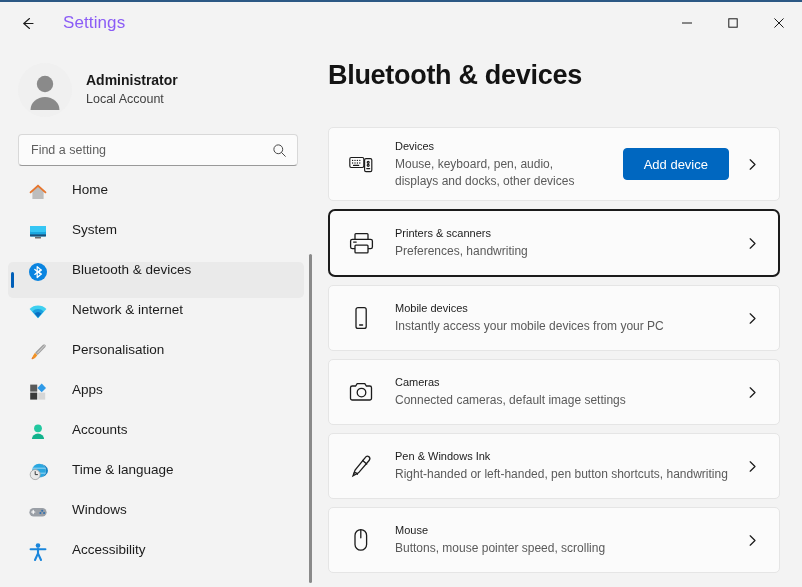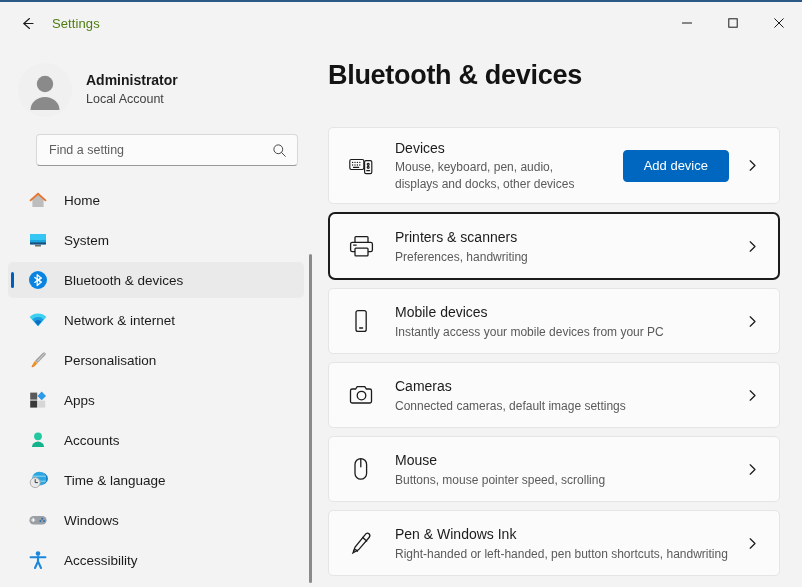--- a/index.html
+++ b/index.html
@@ -32,23 +32,23 @@
     position: relative;
   }
   .back-btn {
     width: 34px; height: 30px;
     margin-left: 10px;
     display: flex; align-items: center; justify-content: center;
     border-radius: 4px;
     cursor: pointer;
   }
   .titlebar-title {
-    margin-left: 8px;
-    font-size: 13px;
-    color: #4d7c0f;
+    margin-left: 19px;
+    font-size: 17px;
+    color: #8b5cf6;
     letter-spacing: .1px;
   }
   .win-controls {
     position: absolute;
     right: 0; top: 0;
     height: 42px;
     display: flex;
   }
   .win-btn {
     width: 46px; height: 42px;
@@ -104,21 +104,20 @@
   .search-box {
     height: 32px;
     background: #fbfbfb;
     border: 1px solid #d8d8d8;
     border-bottom-color: #999;
     border-radius: 4px;
     display: flex;
     align-items: center;
     padding: 0 10px 0 12px;
     cursor: text;
-    margin-left: 18px;
   }
   .search-input {
     flex: 1;
     border: none;
     outline: none;
     background: transparent;
     font-family: inherit;
     font-size: 12.5px;
     color: #1b1b1b;
     min-width: 0;
@@ -128,26 +127,27 @@
   .nav {
     margin-top: 16px;
     padding: 0 16px 0 8px;
     height: calc(587px - 42px - 78px - 44px - 16px);
     overflow: hidden;
     position: relative;
   }
   .nav-item {
     position: relative;
     display: flex;
-    align-items: center;
+    align-items: flex-start;
     height: 36px;
     margin-bottom: 4px;
     padding-left: 20px;
     border-radius: 5px;
     cursor: pointer;
+    gap: 8px;
   }
   .nav-item.selected { background: #eaeaea; }
   .nav-item.selected::before {
     content: "";
     position: absolute;
     left: 3px; top: 50%;
     transform: translateY(-50%);
     width: 3px; height: 16px;
     border-radius: 2px;
     background: #005fb8;
@@ -223,21 +223,21 @@
     display: flex; align-items: center; justify-content: center;
     color: #1b1b1b;
   }
   .card-text {
     margin-left: 20px;
     flex: 1;
     min-width: 0;
     padding: 10px 0;
   }
   .card-title {
-    font-size: 14px;
+    font-size: 11px;
     color: #1b1b1b;
     line-height: 1.45;
   }
   .card-sub {
     font-size: 12px;
     color: #5a5a5a;
     line-height: 1.42;
     margin-top: 1px;
   }
   .card-action { margin-left: 10px; flex: 0 0 auto; }
@@ -509,50 +509,50 @@
               <span class="card-sub" style="display:block;white-space:pre-line">Connected cameras, default image settings</span>
             </span>
             <span class="chevron">
               <svg width="15" height="15" viewBox="0 0 15 15" fill="none" stroke="#1b1b1b" stroke-width="1.25" stroke-linecap="round" stroke-linejoin="round">
                 <path d="M5.2 2.8 L10 7.5 L5.2 12.2"></path>
               </svg>
             </span>
           </div>
           <div class="card">
             <span class="card-icon">
-              <svg width="26" height="26" viewBox="0 0 26 26" fill="none" stroke="#1b1b1b" stroke-width="1.3">
-        <rect x="7" y="2.6" width="11.6" height="20.6" rx="5.8"></rect>
-        <path d="M12.8 3.4v7.4" stroke-linecap="round"></path>
-              </svg>
-            </span>
-            <span class="card-text">
-              <span class="card-title" style="display:block">Mouse</span>
-              <span class="card-sub" style="display:block;white-space:pre-line">Buttons, mouse pointer speed, scrolling</span>
-            </span>
-            <span class="chevron">
-              <svg width="15" height="15" viewBox="0 0 15 15" fill="none" stroke="#1b1b1b" stroke-width="1.25" stroke-linecap="round" stroke-linejoin="round">
-                <path d="M5.2 2.8 L10 7.5 L5.2 12.2"></path>
-              </svg>
-            </span>
-          </div>
-          <div class="card">
-            <span class="card-icon">
               <svg width="27" height="27" viewBox="0 0 27 27" fill="none" stroke="#1b1b1b" stroke-width="1.3">
         <path d="M20.8 3.6a2.8 2.8 0 0 1 .3 3.9L10.5 19.8 5 22.9l2.1-5.8L17.4 4.3a2.5 2.5 0 0 1 3.4-.7Z"></path>
         <path d="M14.7 7.5l4 3.6" stroke-linecap="round"></path>
         <path d="M5.8 20.2c1.7-1 3.2-.3 3.5 1.1" stroke-linecap="round"></path>
               </svg>
             </span>
             <span class="card-text">
               <span class="card-title" style="display:block">Pen &amp; Windows Ink</span>
               <span class="card-sub" style="display:block;white-space:pre-line">Right-handed or left-handed, pen button shortcuts, handwriting</span>
             </span>
             <span class="chevron">
               <svg width="15" height="15" viewBox="0 0 15 15" fill="none" stroke="#1b1b1b" stroke-width="1.25" stroke-linecap="round" stroke-linejoin="round">
                 <path d="M5.2 2.8 L10 7.5 L5.2 12.2"></path>
               </svg>
             </span>
           </div>
+          <div class="card">
+            <span class="card-icon">
+              <svg width="26" height="26" viewBox="0 0 26 26" fill="none" stroke="#1b1b1b" stroke-width="1.3">
+        <rect x="7" y="2.6" width="11.6" height="20.6" rx="5.8"></rect>
+        <path d="M12.8 3.4v7.4" stroke-linecap="round"></path>
+              </svg>
+            </span>
+            <span class="card-text">
+              <span class="card-title" style="display:block">Mouse</span>
+              <span class="card-sub" style="display:block;white-space:pre-line">Buttons, mouse pointer speed, scrolling</span>
+            </span>
+            <span class="chevron">
+              <svg width="15" height="15" viewBox="0 0 15 15" fill="none" stroke="#1b1b1b" stroke-width="1.25" stroke-linecap="round" stroke-linejoin="round">
+                <path d="M5.2 2.8 L10 7.5 L5.2 12.2"></path>
+              </svg>
+            </span>
+          </div>
         </div>
     </div>
 
   </div>
 </div>
 
 </body></html>

